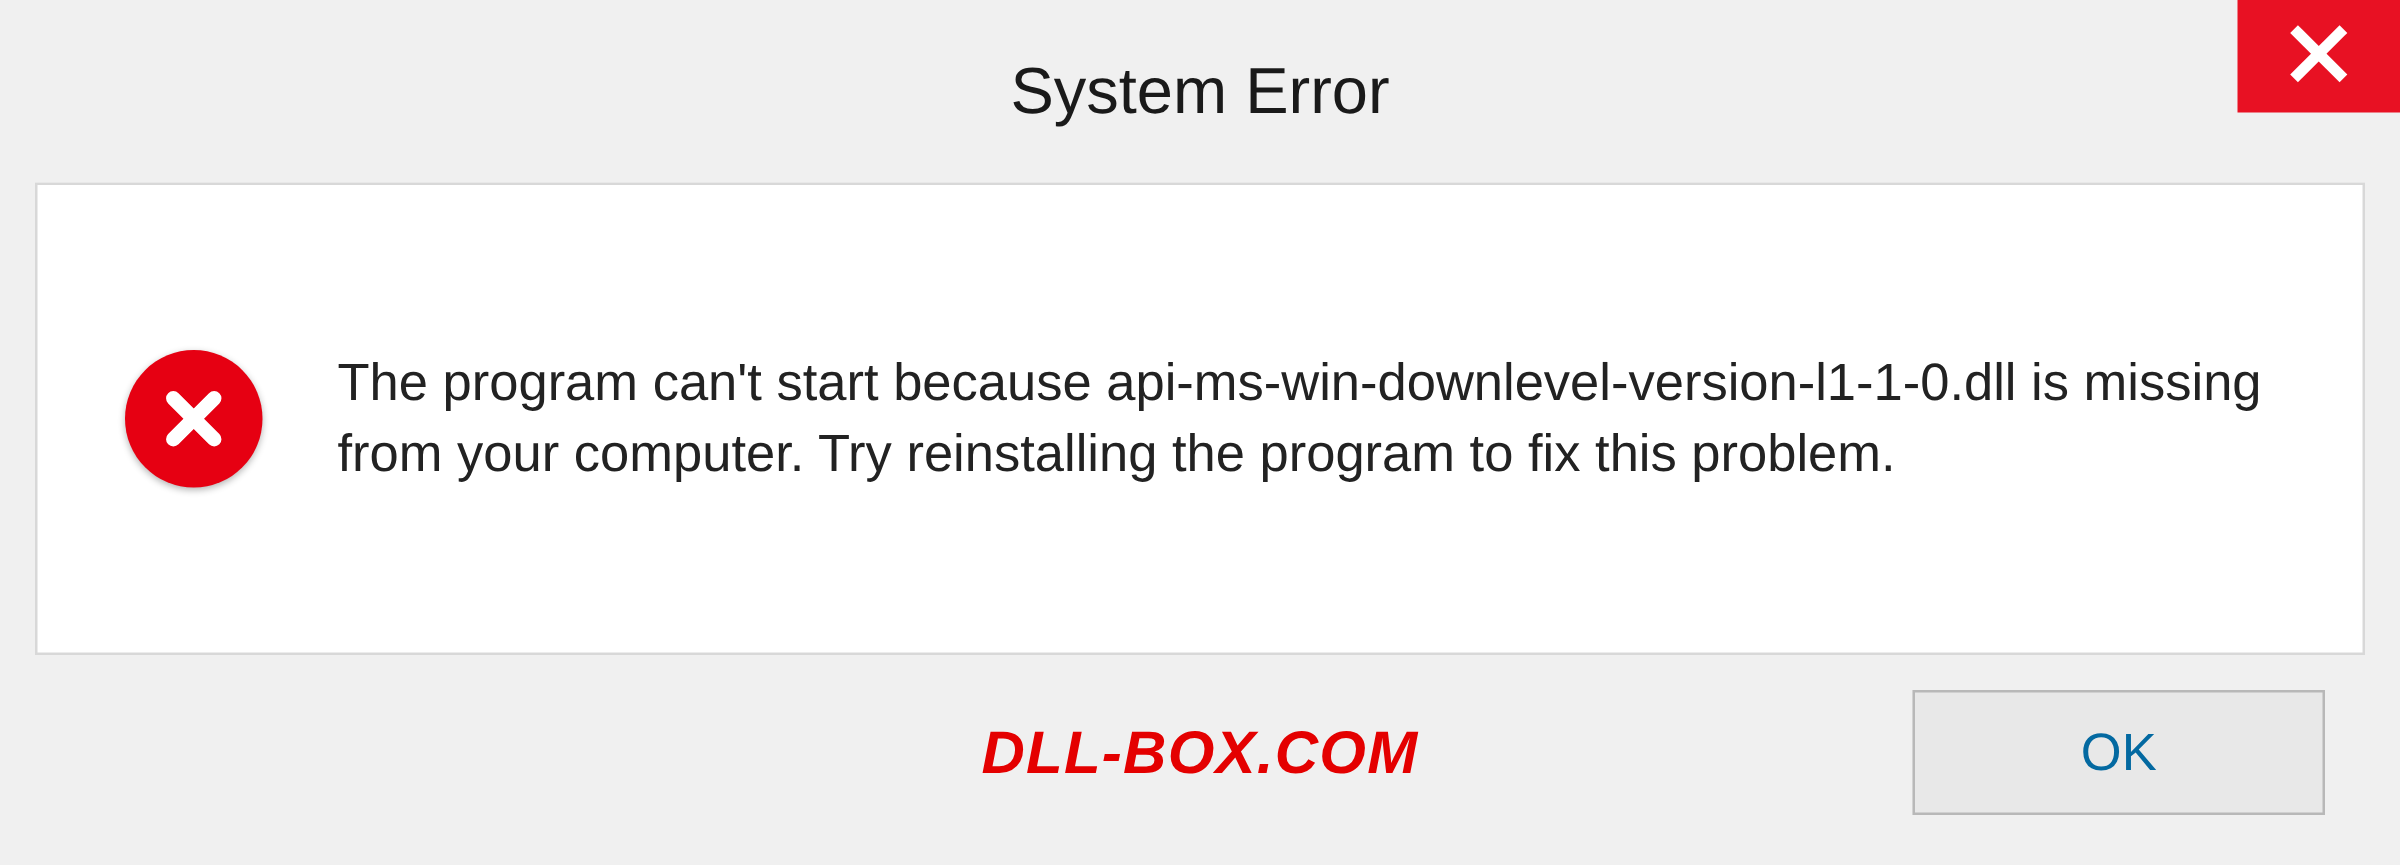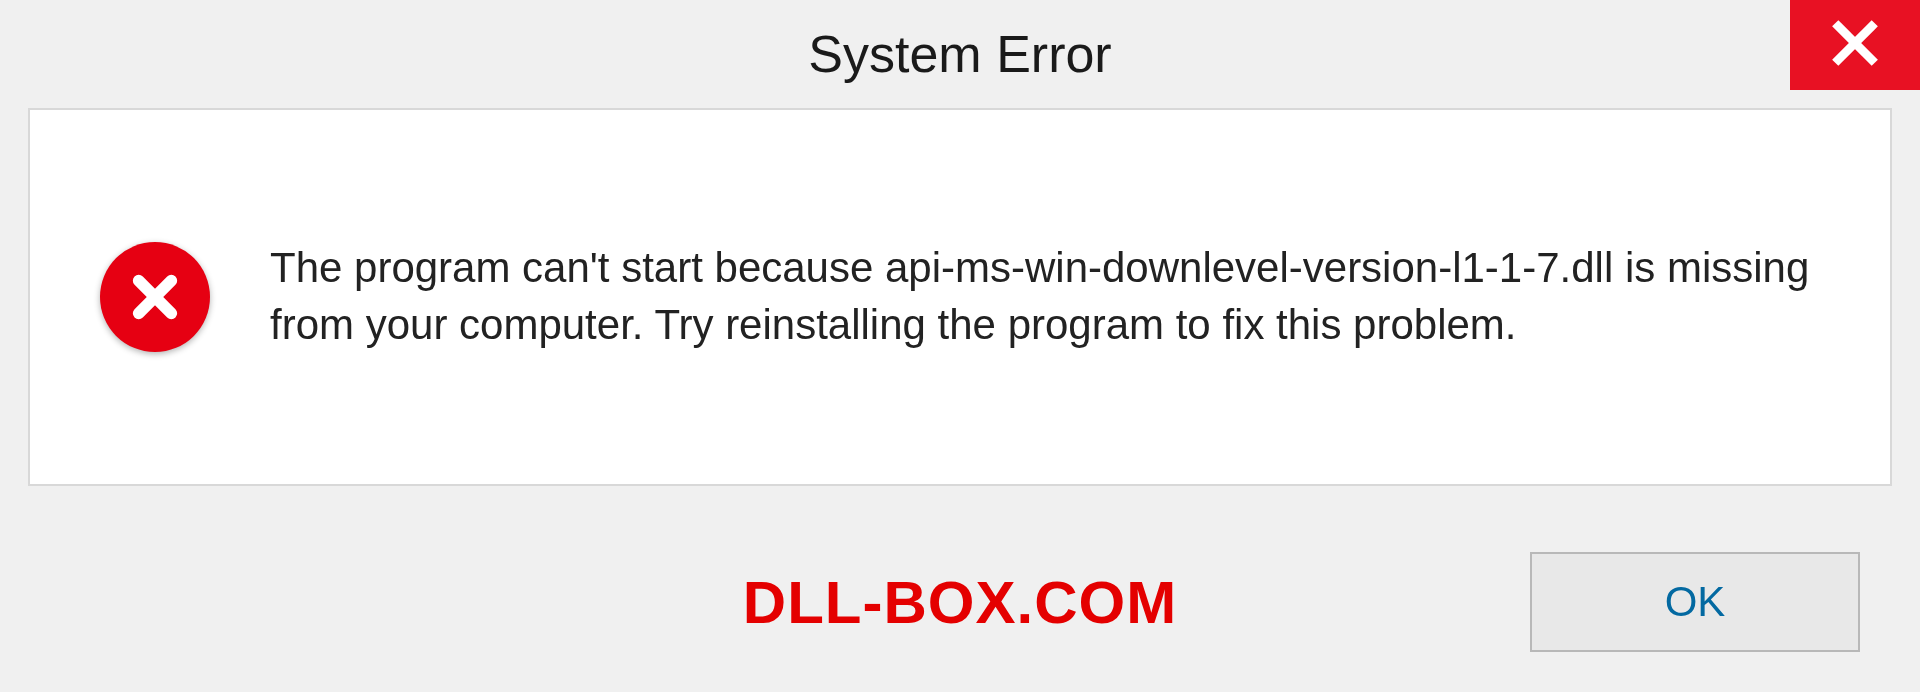--- a/index.html
+++ b/index.html
@@ -10,21 +10,21 @@
     body {
       width: 1920px;
       height: 692px;
       background: #f0f0f0;
       font-family: "Segoe UI", Tahoma, Arial, sans-serif;
       position: relative;
       overflow: hidden;
     }
     .titlebar {
       position: relative;
-      height: 108px;
+      height: 146px;
       display: flex;
       align-items: center;
       justify-content: center;
     }
     .title-text {
       font-size: 52px;
       color: #1a1a1a;
       font-weight: 400;
     }
     .close-btn {
@@ -86,22 +86,23 @@
       height: 180px;
       display: flex;
       align-items: center;
       justify-content: flex-end;
       padding: 0 60px;
     }
     .watermark {
       position: absolute;
       left: 50%;
       transform: translateX(-50%);
-      font-size: 60px;
+      font-size: 48px;
       font-weight: 800;
+      font-style: italic;
       color: #e40000;
       letter-spacing: 1px;
       font-family: Arial, sans-serif;
     }
     .ok-btn {
       width: 330px;
       height: 100px;
       background: #e8e8e8;
       border: 2px solid #b8b8b8;
       font-size: 42px;
@@ -130,21 +131,21 @@
 
 <div class="content-panel">
   <div class="error-icon">
     <div class="error-circle">
       <svg viewBox="0 0 24 24">
         <line x1="5" y1="5" x2="19" y2="19" stroke="#ffffff" stroke-width="5" stroke-linecap="round"></line>
         <line x1="19" y1="5" x2="5" y2="19" stroke="#ffffff" stroke-width="5" stroke-linecap="round"></line>
       </svg>
     </div>
   </div>
-  <div class="message-text">The program can't start because api-ms-win-downlevel-version-l1-1-7.dll is missing from your computer. Try reinstalling the program to fix this problem.</div>
+  <div class="message-text">The program can't start because api-ms-win-downlevel-version-l1-1-0.dll is missing from your computer. Try reinstalling the program to fix this problem.</div>
 </div>
 
 <div class="footer">
   <div class="watermark">DLL-BOX.COM</div>
   <div class="ok-btn">
     <span>OK</span>
   </div>
 </div>
 
 </body></html>

